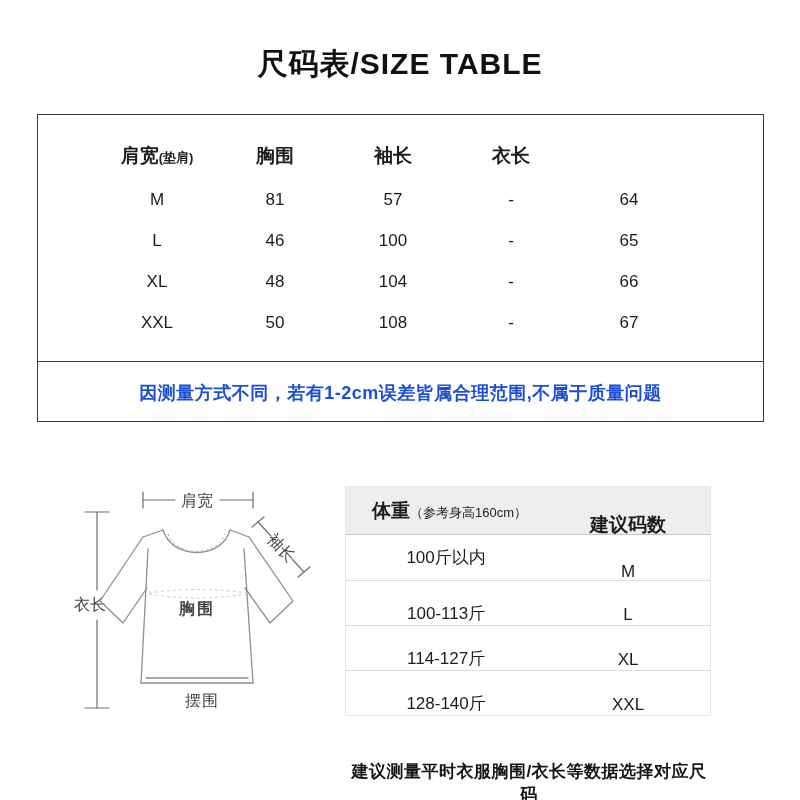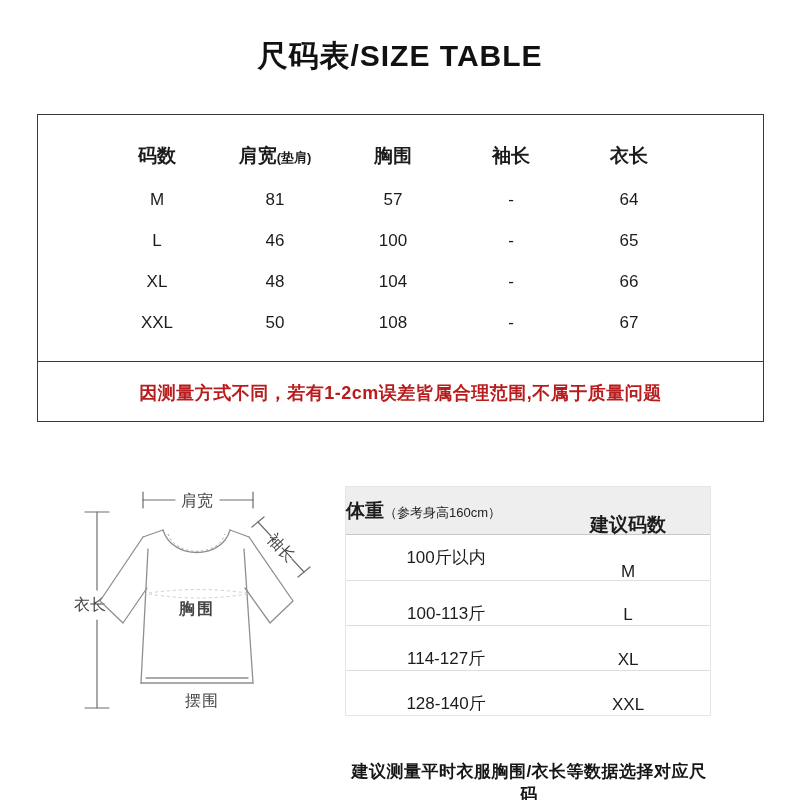--- a/index.html
+++ b/index.html
@@ -1,71 +1,70 @@
 <!DOCTYPE html>
 <html><head>
 <meta charset="utf-8">
 <style>
   * { margin:0; padding:0; box-sizing:border-box; }
   html,body { width:800px; height:800px; background:#ffffff;
     font-family:"Liberation Sans", sans-serif; color:#1c1c1c; }
   #stage { position:relative; width:800px; height:800px; background:#fff; overflow:hidden; }
 
   
-  .page-title { position:absolute; left:0; top:36px; width:800px; text-align:center;
+  .page-title { position:absolute; left:0; top:44px; width:800px; text-align:center;
     font-size:30px; font-weight:bold; letter-spacing:1px; color:#111; }
 
   
   .size-table { position:absolute; left:37px; top:114px; width:727px; height:308px;
     border:1px solid #3a3a3a; background:#fff; }
   .st-row { display:grid; grid-template-columns:repeat(5,118px); padding-left:60px;
     align-items:center; }
   .st-head { height:46px; margin-top:18px; font-weight:bold; font-size:19px; }
   .st-data { height:41px; font-size:17px; }
   .st-cell { text-align:center; white-space:nowrap; }
   .sub { font-size:13px; font-weight:bold; }
   .st-divider { border-top:1px solid #3a3a3a; margin-top:18px; }
   .st-note { height:61px; display:flex; align-items:center; justify-content:center;
-    font-size:18px; font-weight:bold; letter-spacing:0.5px; color:#b91c1c; }
+    font-size:18px; font-weight:bold; letter-spacing:0.5px; color:#1d4ed8; }
 
   
   .diagram { position:absolute; left:52px; top:452px; width:290px; height:300px; }
   .diagram svg { width:100%; height:100%; }
   .shirt { fill:none; stroke:#8f8f8f; stroke-width:1.3; stroke-linejoin:round; stroke-linecap:round; }
   .stitch { fill:none; stroke:#a5a5a5; stroke-width:1; stroke-dasharray:2,3; }
   .chestline { fill:none; stroke:#cccccc; stroke-width:1; stroke-dasharray:3,3; }
   .measure { fill:none; stroke:#6e6e6e; stroke-width:1.2; stroke-linecap:round; }
   .dlabel { fill:#444; font-size:16px; font-family:"Liberation Sans",sans-serif; }
 
   
   .weight-table { position:absolute; left:345px; top:486px; width:366px;
     border:1px solid #e6e6e6; background:#fff; }
   .wt-head { display:flex; align-items:center; height:48px; background:#eeeeee;
     border-bottom:1px solid #c8c8c8; }
   .wt-col1 { width:55%; }
   .wt-col2 { width:45%; text-align:center;margin-top:28px; }
-  .wt-head .wt-col1 { font-size:19px; font-weight:bold; }
+  .wt-head .wt-col1 { padding-left:26px; font-size:19px; font-weight:bold; }
   .wt-head .wt-col2 { font-size:19px; font-weight:bold; }
   .wt-head .hsub { font-size:13px; font-weight:normal; color:#222; }
   .wt-row { display:flex; align-items:center; height:45px; font-size:17px; }
   .wt-row + .wt-row { border-top:1px solid #dedede;align-items:flex-end; }
   .wt-row .wt-col1 { text-align:center; }
   .wt-note { position:absolute; left:343px; top:760px; width:372px; text-align:center;
     font-size:17px; font-weight:bold; color:#161616; letter-spacing:0.5px; }
 </style>
 </head>
 <body>
 
 <div id="stage">
 
   <div class="page-title">尺码表/SIZE TABLE</div>
 
   <div class="size-table">
     <div class="st-row st-head">
-      <div class="st-cell">码数</div>
       <div class="st-cell"><span>肩宽</span><span class="sub">(垫肩)</span></div>
       <div class="st-cell">胸围</div>
       <div class="st-cell">袖长</div>
       <div class="st-cell">衣长</div>
     </div>
 
     <div class="st-row st-data">
       <div class="st-cell">M</div>
       <div class="st-cell">81</div>
       <div class="st-cell">57</div>

